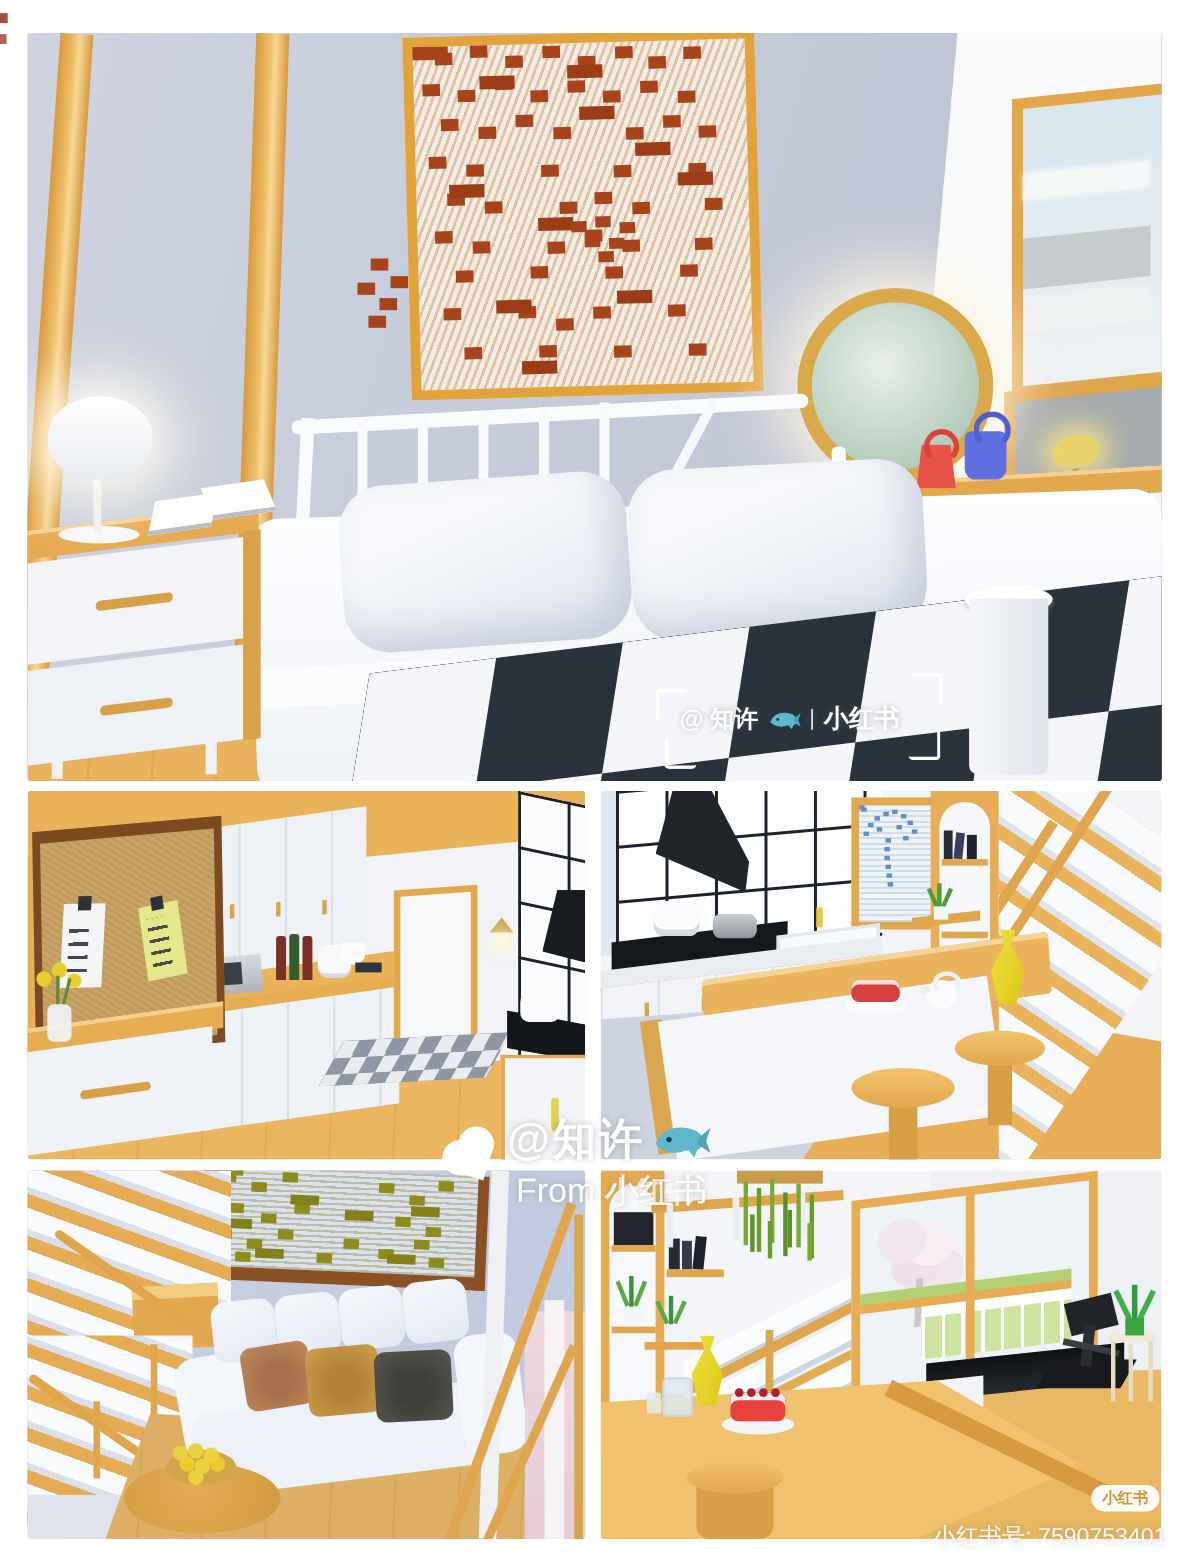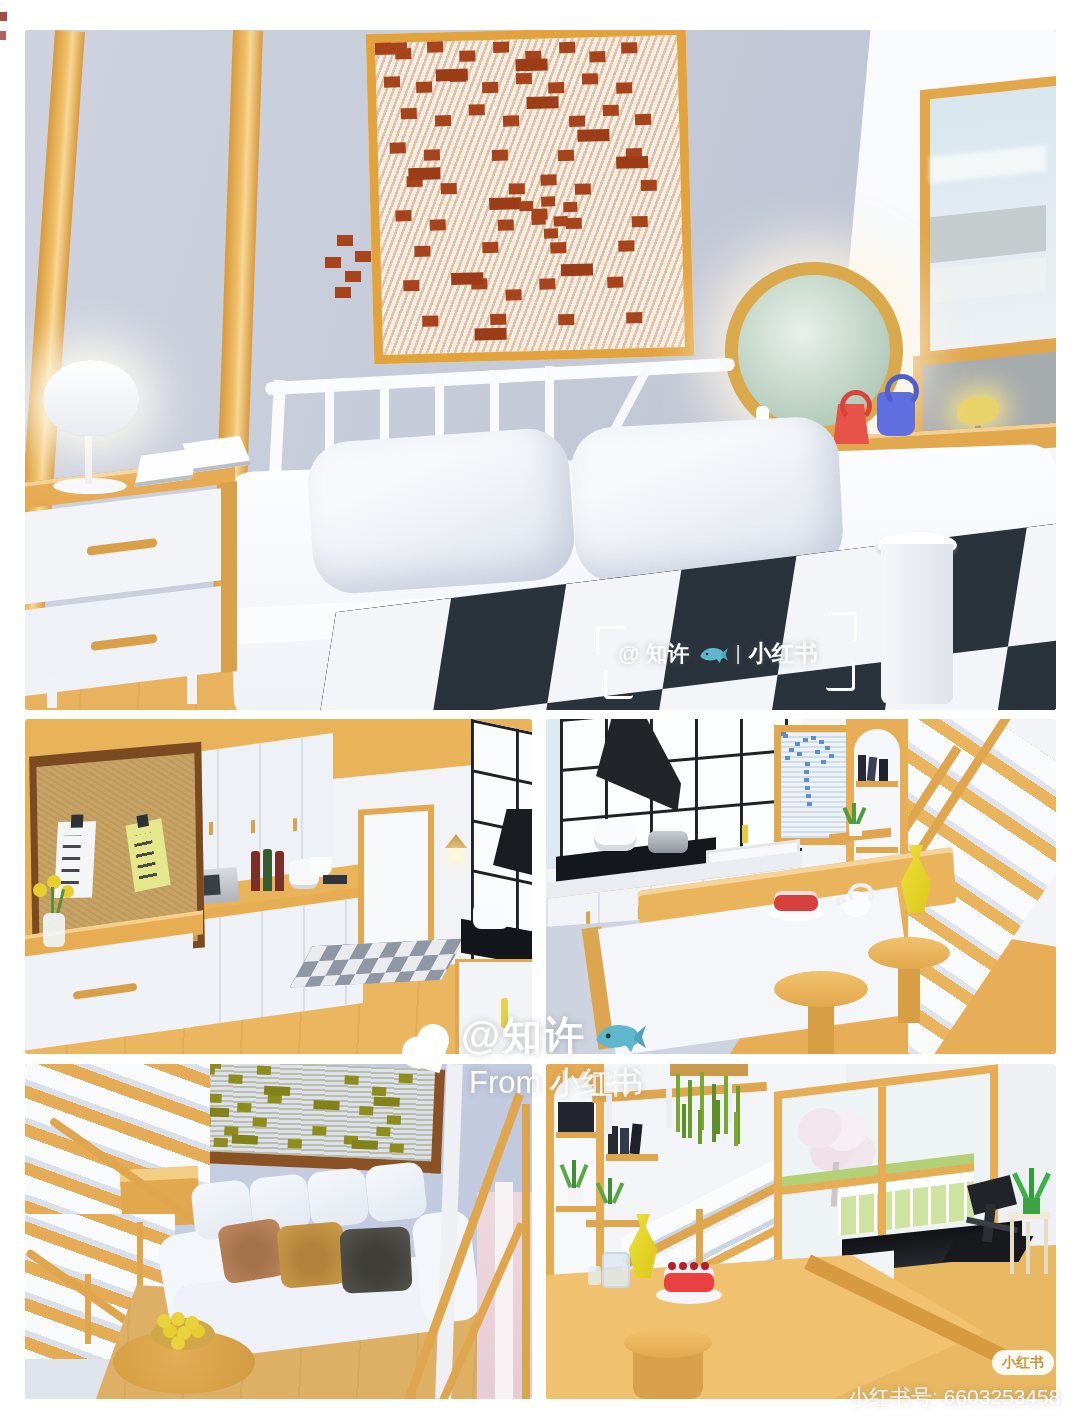--- a/index.html
+++ b/index.html
@@ -428,13 +428,13 @@
           <circle cx="12" cy="15" r="1.8" fill="#1d3b44"></circle>
         </svg>
     </span>
   </div>
   <div class="a txt glowtext" style="left:74px;top:56px;font-size:31px;font-weight:400;color:rgba(255,255,255,.95)">From 小红书</div>
 </div>
 
 <div class="a" style="left:992px;top:1350px;padding:3px 10px;border-radius:14px;background:rgba(255,255,255,.93)">
   <span style="font-size:14px;font-weight:800;color:#c8963c;white-space:nowrap">小红书</span>
 </div>
-<div class="a txt glowtext" style="left:848px;top:1383px;font-size:21px;color:rgba(255,255,255,.93)">小红书号: 6603253458</div>
+<div class="a txt glowtext" style="left:848px;top:1383px;font-size:21px;color:rgba(255,255,255,.93)">小红书号: 7590753401</div>
 
 </body></html>

